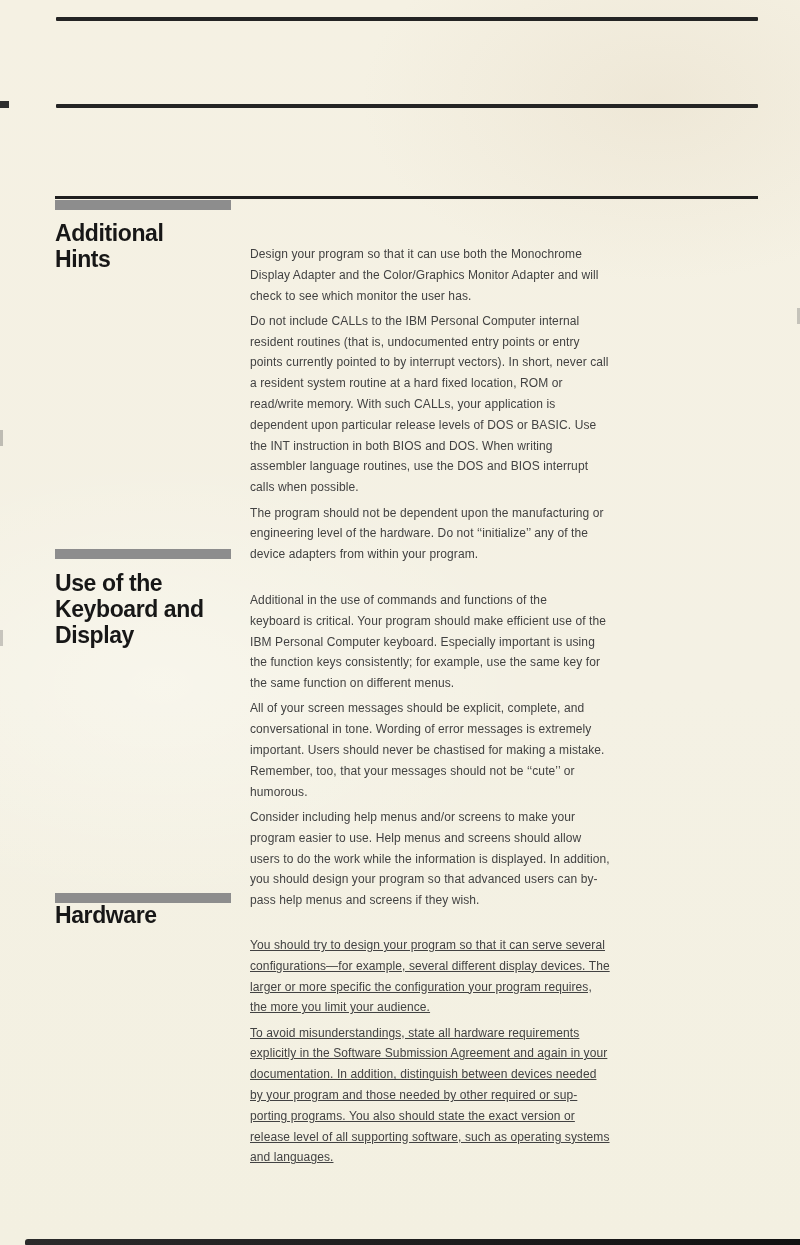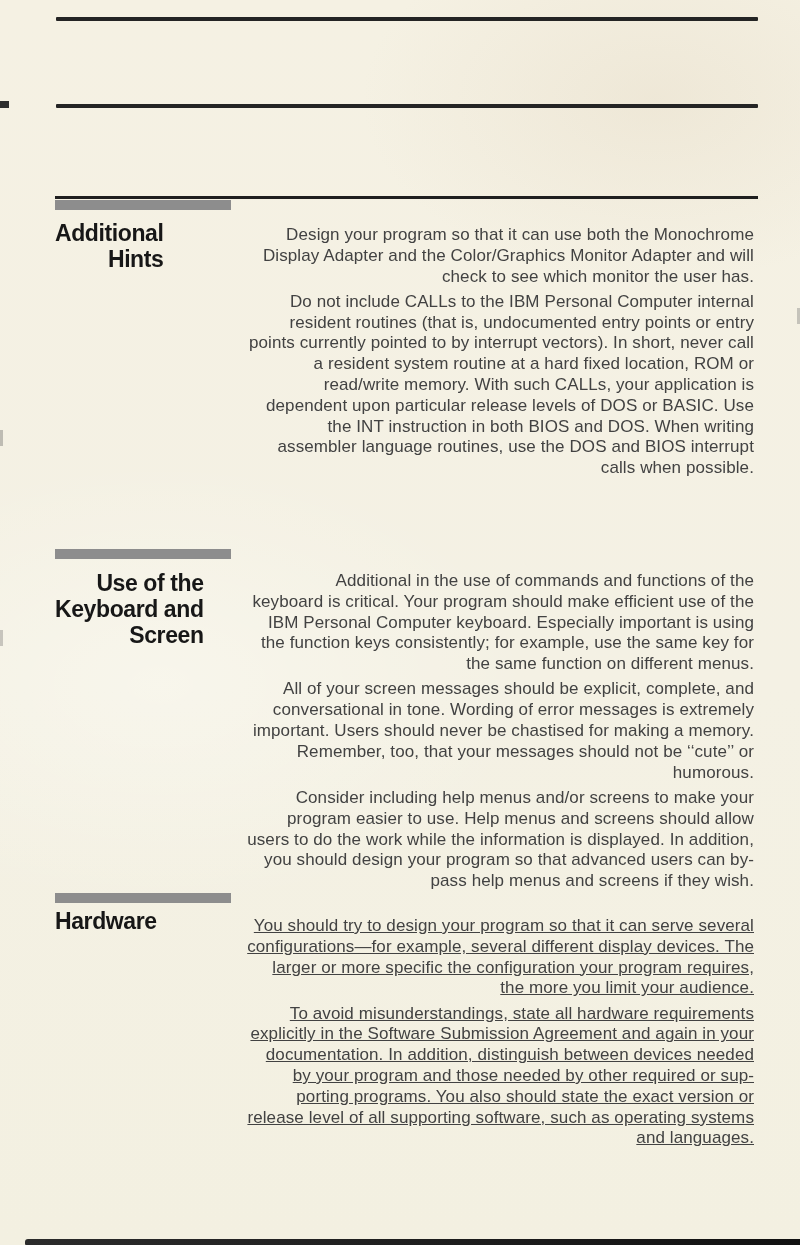--- a/index.html
+++ b/index.html
@@ -18,41 +18,42 @@
     overflow:hidden;
   }
   .rule{position:absolute;left:56px;width:702px;height:4px;background:#242424;border-radius:1px;}
   .rule-top{top:17px;}
   .rule-second{top:104px;}
   .edge-mark{position:absolute;background:#2e2e2e;}
   .em1{left:0;top:101px;width:9px;height:7px;}
   .em2{left:0;top:430px;width:3px;height:16px;background:rgba(90,90,90,.35);}
   .em3{left:0;top:630px;width:3px;height:16px;background:rgba(90,90,90,.30);}
   .em4{left:797px;top:308px;width:3px;height:16px;background:rgba(110,110,110,.35);}
-  .sec{position:absolute;left:0;width:800px;text-align:right;}
+  .sec{position:absolute;left:0;width:800px;}
   .sec1{top:196px;height:353px;}
   .sec2{top:549px;height:344px;}
   .sec3{top:893px;height:265px;}
   .sec-line{position:absolute;left:55px;top:0;width:703px;height:3px;background:#1f1f1f;}
   .sec-tab{position:absolute;left:55px;width:176px;height:10px;background:#8d8d8d;}
   .sec1 .sec-tab{top:4px;}
   .sec2 .sec-tab,.sec3 .sec-tab{top:0;}
   .heading{
     position:absolute;left:55px;margin:0;
     font-size:23px;line-height:26px;font-weight:700;
     letter-spacing:-0.4px;color:#171717;
     white-space:pre-line;
   }
   .sec1 .heading{top:24px;}
   .sec2 .heading{top:21px;}
-  .sec3 .heading{top:15px;}
+  .sec3 .heading{top:9px;}
   .body{
-    position:absolute;left:226px;width:528px;
-    font-size:17px;line-height:20.8px;color:#424242;
+    position:absolute;left:250px;width:528px;
+    font-size:12px;line-height:20.8px;color:#424242;
     letter-spacing:0.1px;
+    margin-top:19px;
   }
   .sec1 .body{top:29px;}
   .sec2 .body{top:22px;}
   .sec3 .body{top:23px;text-decoration:underline;}
   .body p{margin:0 0 4.5px 0;white-space:pre-line;}
   .bottom-bar{
     position:absolute;left:25px;top:1239px;width:775px;height:6px;
     background:linear-gradient(90deg,#2b2b2b 0%,#1c1c1c 60%,#111 100%);
     border-radius:3px 0 0 1px;
   }
@@ -81,37 +82,40 @@
 check to see which monitor the user has.</p>
       <p>Do not include CALLs to the IBM Personal Computer internal
 resident routines (that is, undocumented entry points or entry
 points currently pointed to by interrupt vectors). In short, never call
 a resident system routine at a hard fixed location, ROM or
 read/write memory. With such CALLs, your application is
 dependent upon particular release levels of DOS or BASIC. Use
 the INT instruction in both BIOS and DOS. When writing
 assembler language routines, use the DOS and BIOS interrupt
 calls when possible.</p>
+      <p>The program should not be dependent upon the manufacturing or
+engineering level of the hardware. Do not ‘‘initialize’’ any of the
+device adapters from within your program.</p>
     </div>
   </section>
 
   <section class="sec sec2">
     <div class="sec-tab"></div>
     <h2 class="heading">Use of the
 Keyboard and
-Screen</h2>
+Display</h2>
     <div class="body">
       <p>Additional in the use of commands and functions of the
 keyboard is critical. Your program should make efficient use of the
 IBM Personal Computer keyboard. Especially important is using
 the function keys consistently; for example, use the same key for
 the same function on different menus.</p>
       <p>All of your screen messages should be explicit, complete, and
 conversational in tone. Wording of error messages is extremely
-important. Users should never be chastised for making a memory.
+important. Users should never be chastised for making a mistake.
 Remember, too, that your messages should not be ‘‘cute’’ or
 humorous.</p>
       <p>Consider including help menus and/or screens to make your
 program easier to use. Help menus and screens should allow
 users to do the work while the information is displayed. In addition,
 you should design your program so that advanced users can by-
 pass help menus and screens if they wish.</p>
     </div>
   </section>
 

